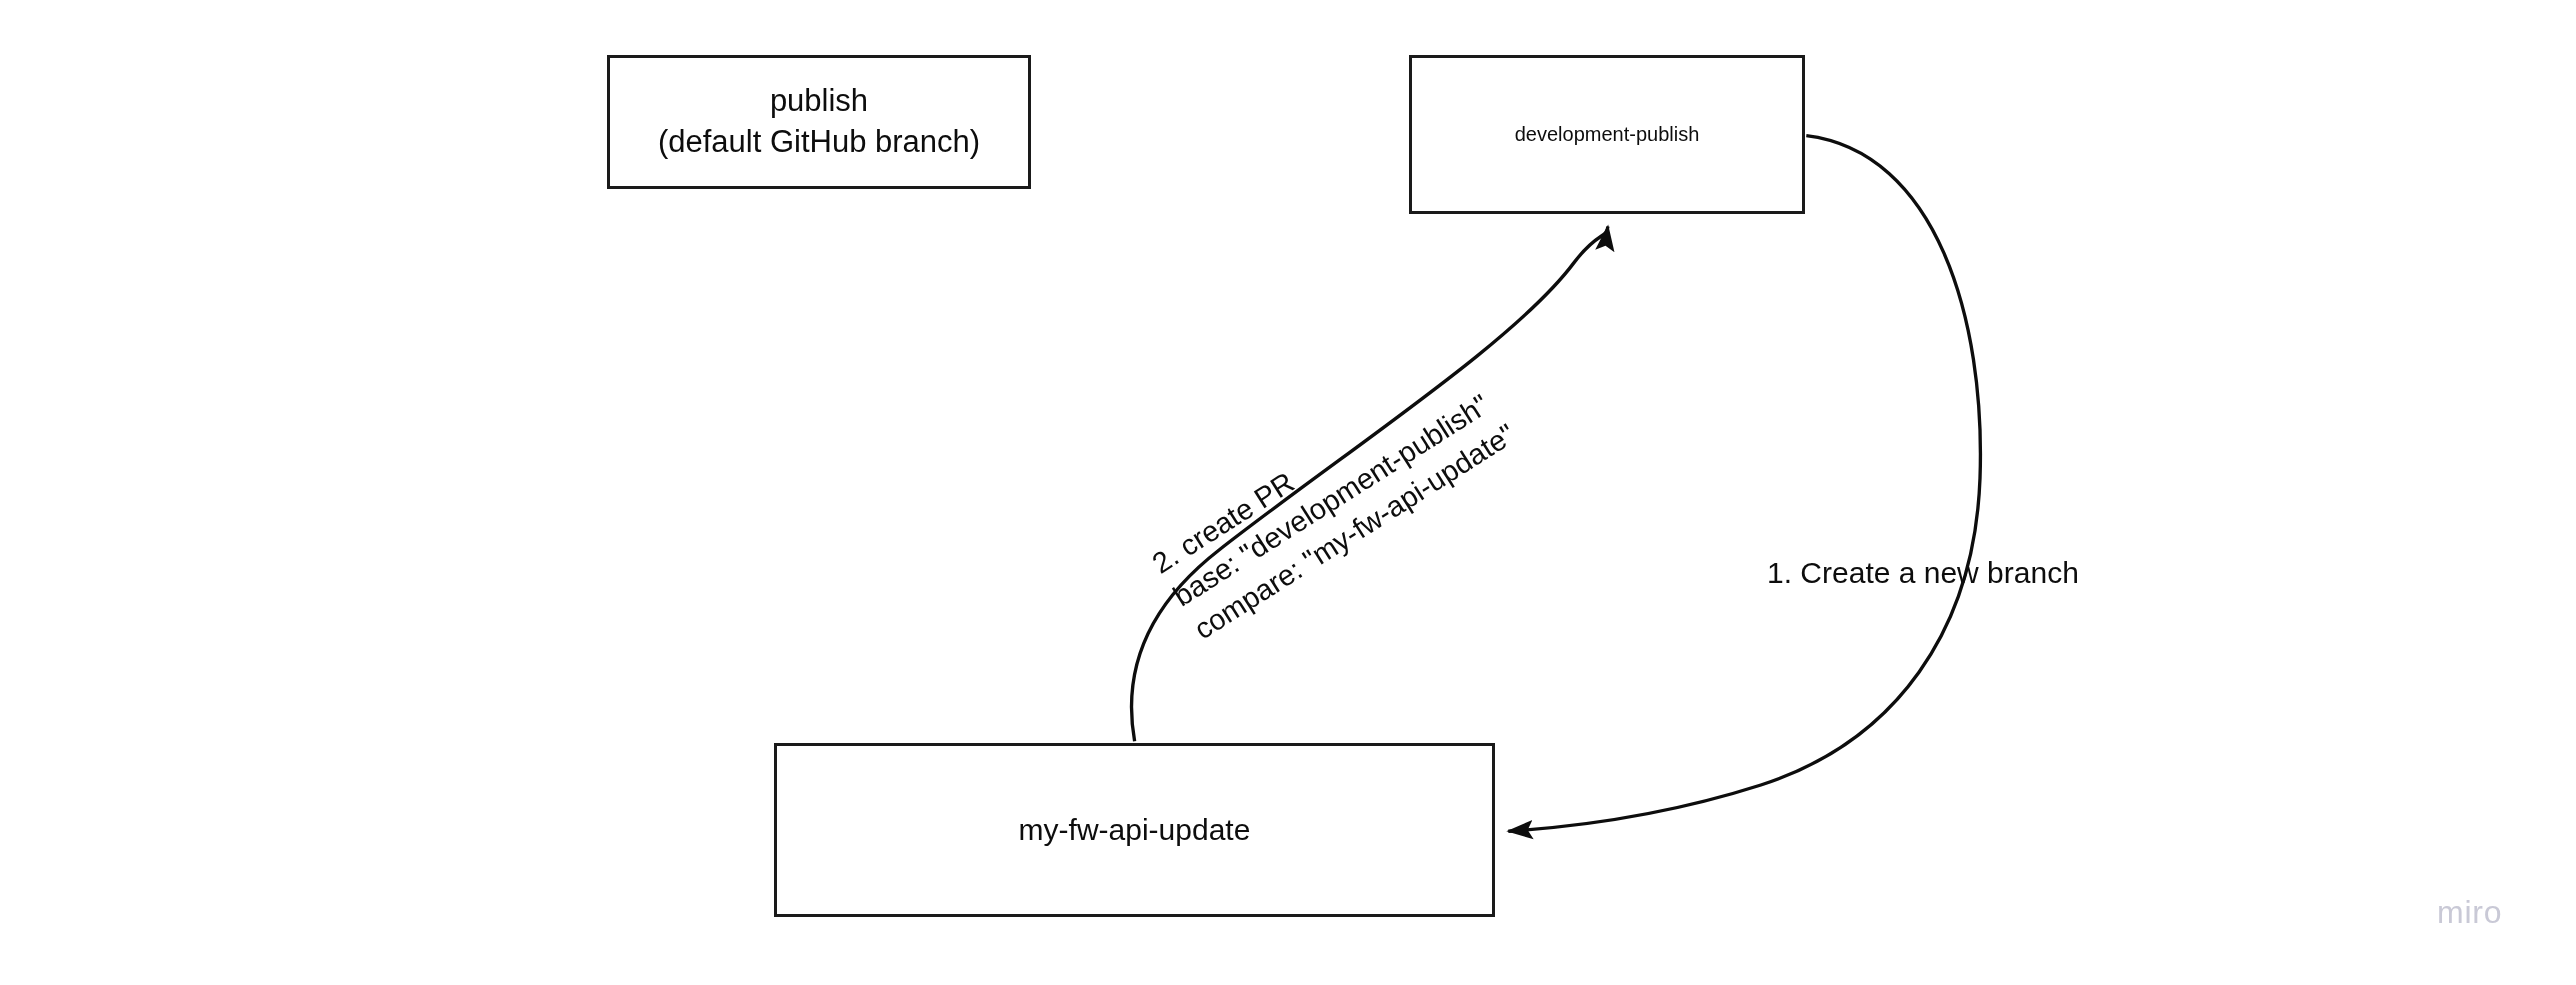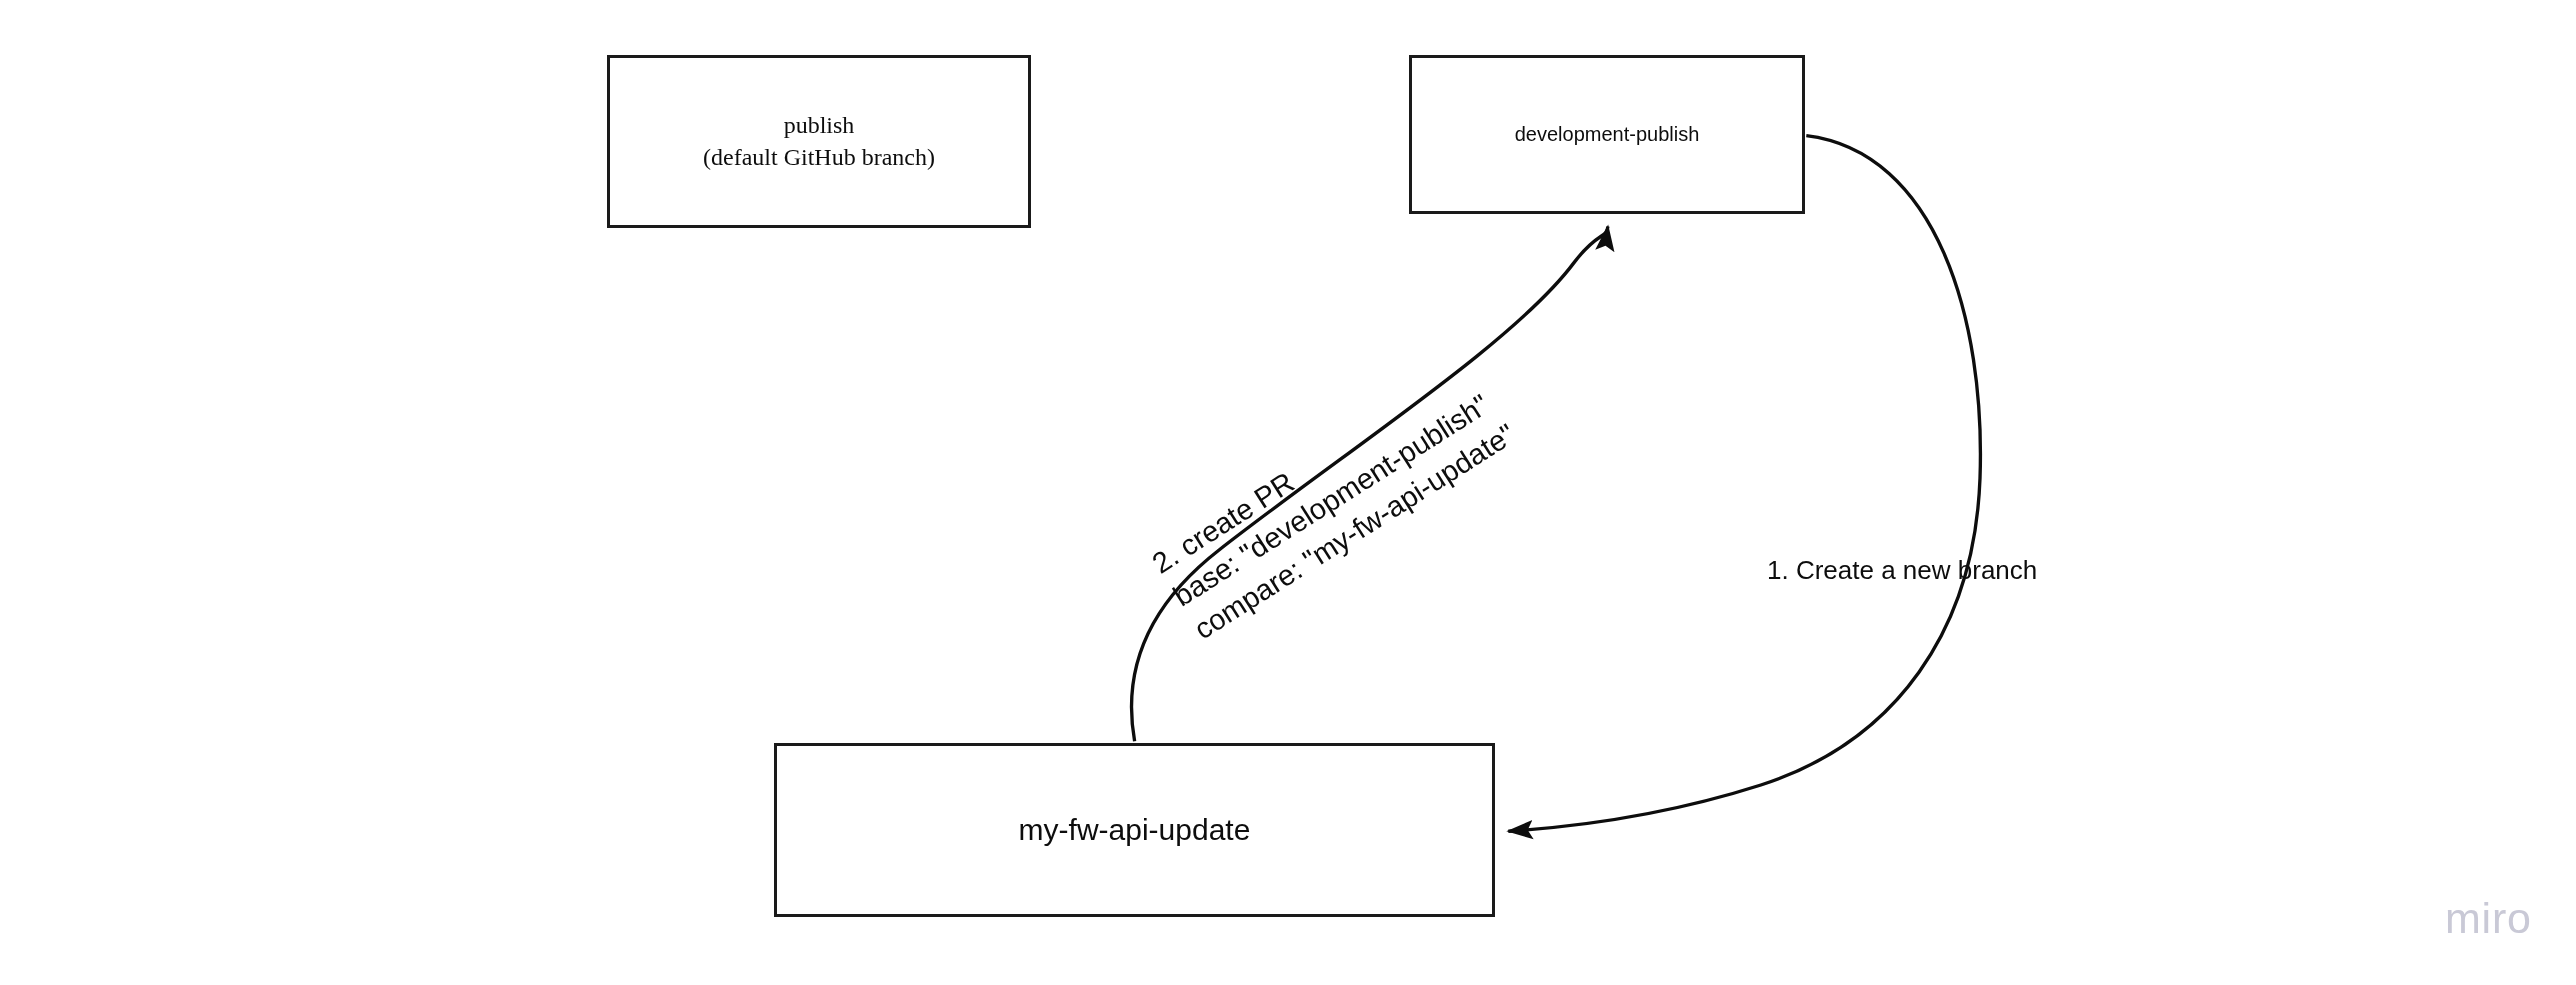--- a/index.html
+++ b/index.html
@@ -36,23 +36,22 @@
     justify-content: center;
     text-align: center;
     color: #0d0d0d;
     line-height: 1.32;
     white-space: pre-line;
   }
   #node-publish {
     left: 607px;
     top: 55px;
     width: 424px;
-    height: 173px;
-    font-size: 24px;
-    font-family: Liberation Serif, serif;
+    height: 134px;
+    font-size: 31px;
   }
   #node-development-publish {
     left: 1409px;
     top: 55px;
     width: 396px;
     height: 159px;
     font-size: 20px;
   }
   #node-my-fw-api-update {
     left: 774px;
@@ -63,39 +62,38 @@
   }
   .edge-label {
     position: absolute;
     color: #0d0d0d;
     line-height: 1.34;
     white-space: pre-line;
   }
   #label-create-branch {
     left: 1767px;
     top: 553px;
-    font-size: 26px;
+    font-size: 30px;
     white-space: nowrap;
   }
   #label-create-pr {
     left: 1145px;
     top: 550px;
     font-size: 29px;
     transform: rotate(-32.5deg);
     transform-origin: 0 0;
   }
   #watermark-miro {
     position: absolute;
     left: 2437px;
     top: 894px;
-    font-size: 43px;
+    font-size: 32px;
     letter-spacing: 0.8px;
     color: #c9c9d6;
     font-weight: 400;
-    margin-left: 8px;
   }
 </style>
 </head>
 <body>
 
 <div id="canvas">
 
   <svg class="edge-layer" viewBox="0 0 3233 1237" xmlns="http://www.w3.org/2000/svg">
     <defs>
       <marker id="arrowhead-up" markerWidth="9" markerHeight="9" refX="7.4" refY="3.1" orient="auto" markerUnits="strokeWidth">

